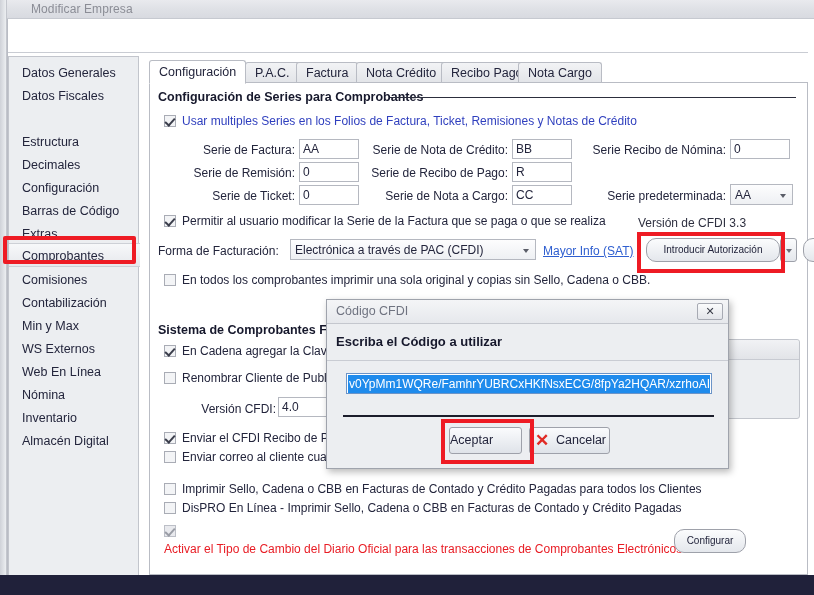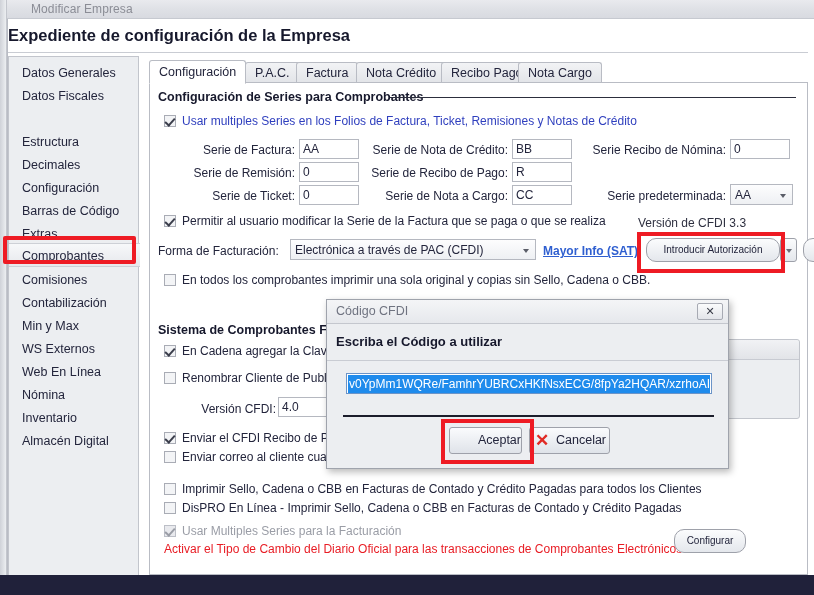--- a/index.html
+++ b/index.html
@@ -136,21 +136,21 @@
   .cb-label {
     position: absolute; font-size: 12px; color: #23253c; white-space: nowrap;
   }
   .cb-label.blue { color: #2f3fbe; }
   .cb-label.grey { color: #9a9da6; }
   .red-text {
     position: absolute; font-size: 12px; color: #e81c24; white-space: nowrap;
   }
   .link {
     position: absolute; font-size: 12px; color: #2f5fd0;
-    text-decoration: underline; white-space: nowrap; font-weight: bold;
+    text-decoration: underline; white-space: nowrap;
   }
   .btn {
     position: absolute; height: 24px;
     background: linear-gradient(to bottom,#fbfcfd,#e4e7ec);
     border: 1px solid #9ea1aa; border-radius: 10px;
     font-size: 10px; color: #23253c; line-height: 22px; text-align: center;
     white-space: nowrap;
   }
   .btn-split {
     position: absolute; height: 24px; width: 17px;
@@ -215,38 +215,37 @@
     white-space: nowrap; overflow: hidden;
   }
   .dlg-rule {
     position: absolute; left: 16px; top: 115px; width: 371px; height: 2px;
     background: #1b1d2b;
   }
   .dlg-btn {
     position: absolute; height: 27px;
     background: linear-gradient(to bottom,#fafbfd,#dfe3e9);
     border: 1px solid #9ea1aa; border-radius: 3px;
-    font-size: 12.5px; color: #23253c; line-height: 25px; text-align: right;
+    font-size: 12.5px; color: #23253c; line-height: 25px; text-align: left;
   }
   .x-mark {
     position: absolute; font-size: 17px; color: #e02a25; font-weight: bold;
     line-height: 1;
   }
 </style>
 </head>
 <body>
 
 <div id="root">
 
   <div class="win-titlebar"></div>
   <div class="win-title">Modificar Empresa</div>
   <div class="win-leftstrip"></div>
   <div class="win-body"></div>
 
-  <div class="page-title">Expediente de configuración de la Empresa</div>
   <div class="title-sep"></div>
 
   <div class="sidebar">
     <div class="side-item" style="top:4px">Datos Generales</div>
     <div class="side-item" style="top:27px">Datos Fiscales</div>
     <div class="side-item" style="top:73px">Estructura</div>
     <div class="side-item" style="top:96px">Decimales</div>
     <div class="side-item" style="top:119px">Configuración</div>
     <div class="side-item" style="top:142px">Barras de Código</div>
     <div class="side-item" style="top:165px">Extras</div>
@@ -335,21 +334,20 @@
     <div class="cb" style="left:14px; top:368px"></div>
     <div class="cb-label" style="left:32px; top:367px">Enviar correo al cliente cuar</div>
 
     <div class="cb" style="left:14px; top:400px"></div>
     <div class="cb-label" style="left:32px; top:399px">Imprimir Sello, Cadena o CBB en Facturas de Contado y Crédito Pagadas para todos los Clientes</div>
 
     <div class="cb" style="left:14px; top:419px"></div>
     <div class="cb-label" style="left:32px; top:418px">DisPRO En Línea - Imprimir Sello, Cadena o CBB en Facturas de Contado y Crédito Pagadas</div>
 
     <div class="cb dim checked" style="left:14px; top:442px"></div>
-    <div class="cb-label grey" style="left:32px; top:441px">Usar Multiples Series para la Facturación</div>
 
     <div class="red-text" style="left:14px; top:459px">Activar el Tipo de Cambio del Diario Oficial para las transacciones de Comprobantes Electrónicos</div>
 
     <div class="btn" style="left:524px; top:446px; width:72px">Configurar</div>
   </div>
 
   <div class="redbox" style="left:637px; top:232px; width:148px; height:41px"></div>
 
   <div class="dlg">
     <div class="dlg-title">Código CFDI</div>

